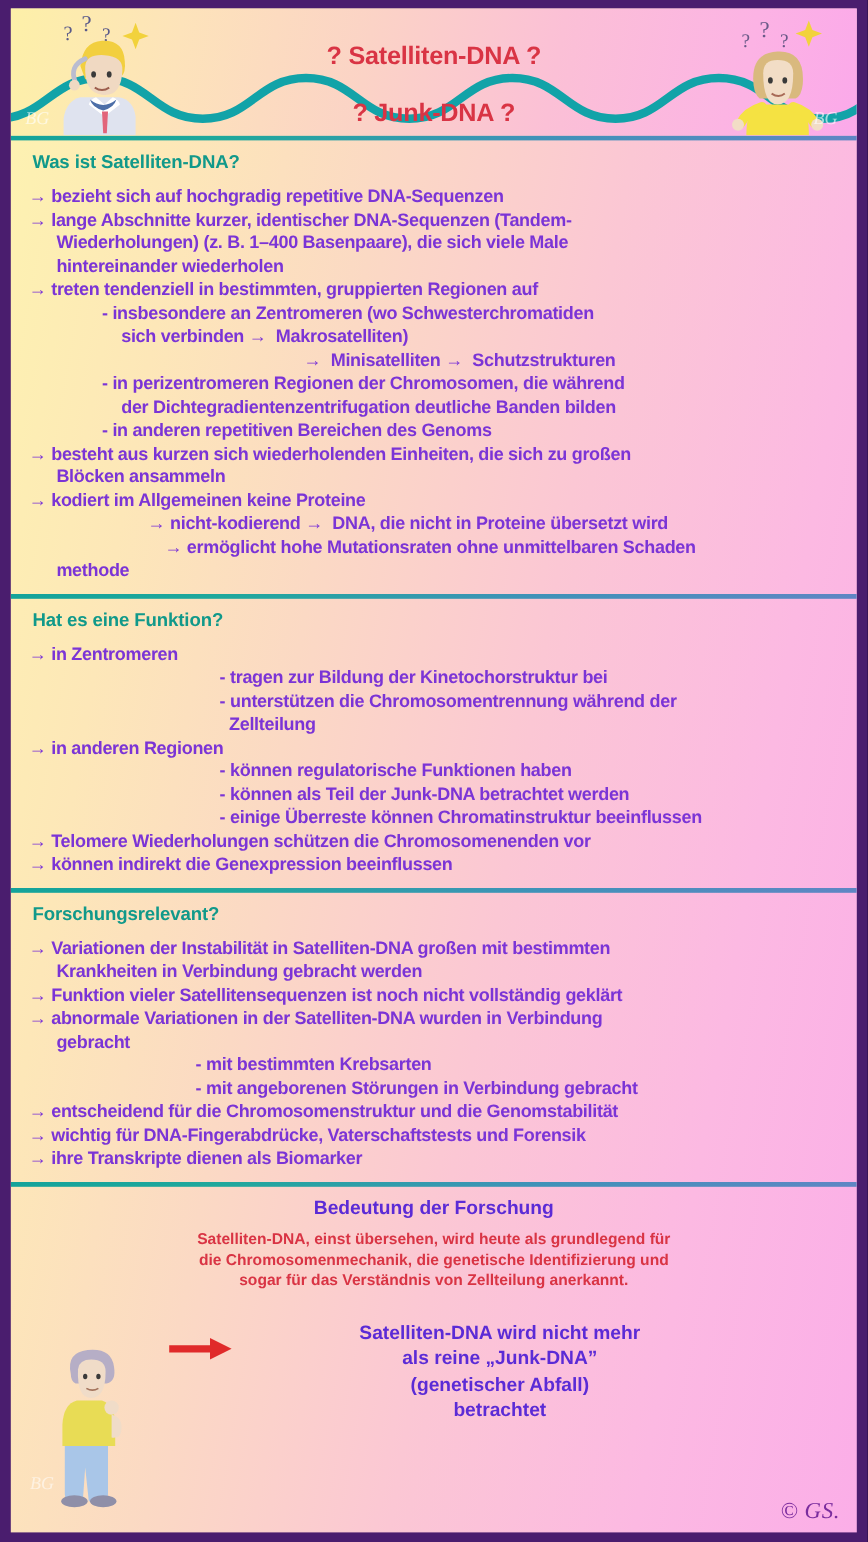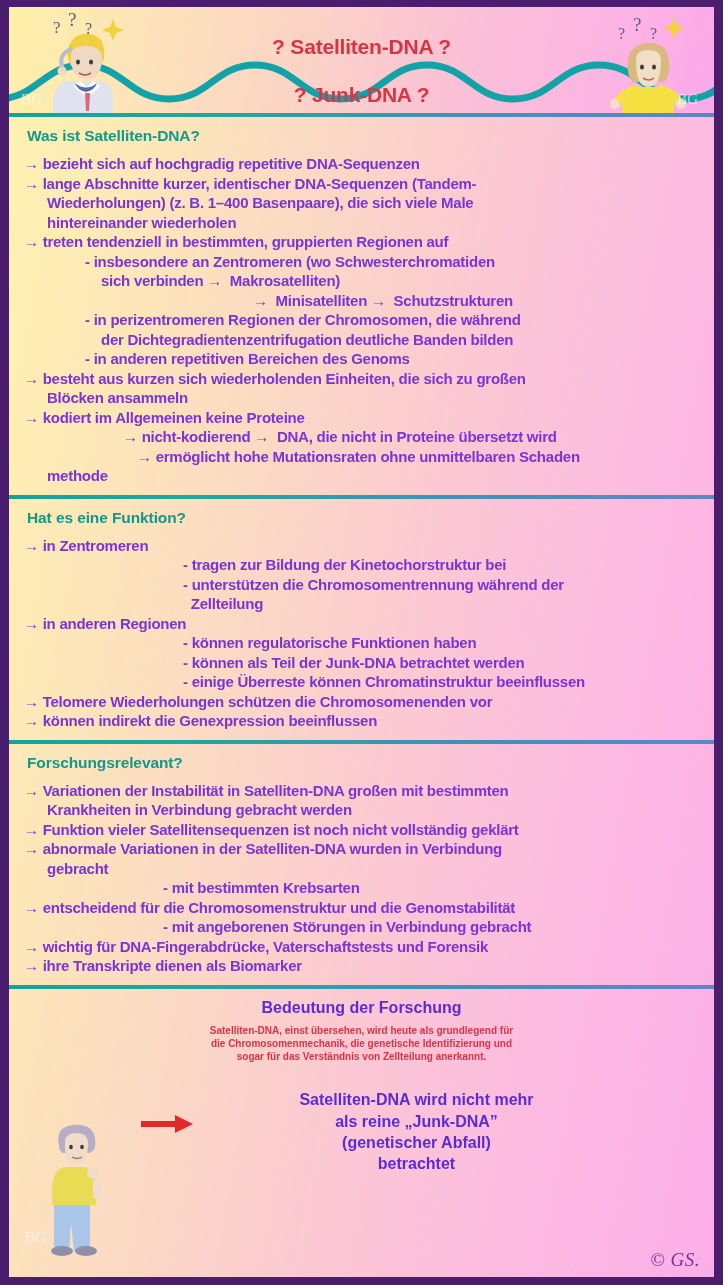--- a/index.html
+++ b/index.html
@@ -62,20 +62,21 @@
     position: absolute;
     z-index: 3;
   }
   .fig-boy { left: 18px; top: 2px; width: 110px; height: 104px; }
   .fig-girl { right: 12px; top: 4px; width: 108px; height: 102px; }
   .fig-old { left: 22px; top: 1110px; width: 96px; height: 142px; z-index: 6; }
 
   .wm {
     position: absolute;
     font-family: "Liberation Serif", serif;
+    font-style: italic;
     font-size: 15px;
     color: rgba(255,255,255,0.62);
     z-index: 5;
     pointer-events: none;
   }
   .wm-l { left: 12px; top: 84px; }
   .wm-r { right: 16px; top: 84px; }
   .wm-b { left: 16px; top: 1222px; color: rgba(255,255,255,0.55); }
 
   .copyright {
@@ -138,21 +139,21 @@
   }
   .final-title {
     text-align: center;
     font-size: 16px;
     font-weight: bold;
     color: #5b2bd6;
     margin-bottom: 7px;
   }
   .final-stmt {
     text-align: center;
-    font-size: 10px;
+    font-size: 13px;
     font-weight: bold;
     color: #d93444;
     line-height: 1.32;
     padding: 0 22px;
   }
   .final-concl {
     text-align: center;
     font-size: 16px;
     font-weight: bold;
     color: #5b2bd6;
@@ -267,22 +268,22 @@
     <div class="divider"></div>
     <div class="section">
       <div class="sec-heading">Forschungsrelevant?</div>
       <div class="lines">
           <div class="line lvl0">→ Variationen der Instabilität in Satelliten-DNA großen mit bestimmten</div>
           <div class="line lvl1">Krankheiten in Verbindung gebracht werden</div>
           <div class="line lvl0">→ Funktion vieler Satellitensequenzen ist noch nicht vollständig geklärt</div>
           <div class="line lvl0">→ abnormale Variationen in der Satelliten-DNA wurden in Verbindung</div>
           <div class="line lvl1">gebracht</div>
           <div class="line lvl4">- mit bestimmten Krebsarten</div>
+          <div class="line lvl4">- mit angeborenen Störungen in Verbindung gebracht</div>
           <div class="line lvl0">→ entscheidend für die Chromosomenstruktur und die Genomstabilität</div>
-          <div class="line lvl4">- mit angeborenen Störungen in Verbindung gebracht</div>
           <div class="line lvl0">→ wichtig für DNA-Fingerabdrücke, Vaterschaftstests und Forensik</div>
           <div class="line lvl0">→ ihre Transkripte dienen als Biomarker</div>
         </div>
     </div>
 
     <div class="divider"></div>
     <div class="section final">
       <div class="final-title">Bedeutung der Forschung</div>
       <div class="final-stmt">
         <div>Satelliten-DNA, einst übersehen, wird heute als grundlegend für</div>

